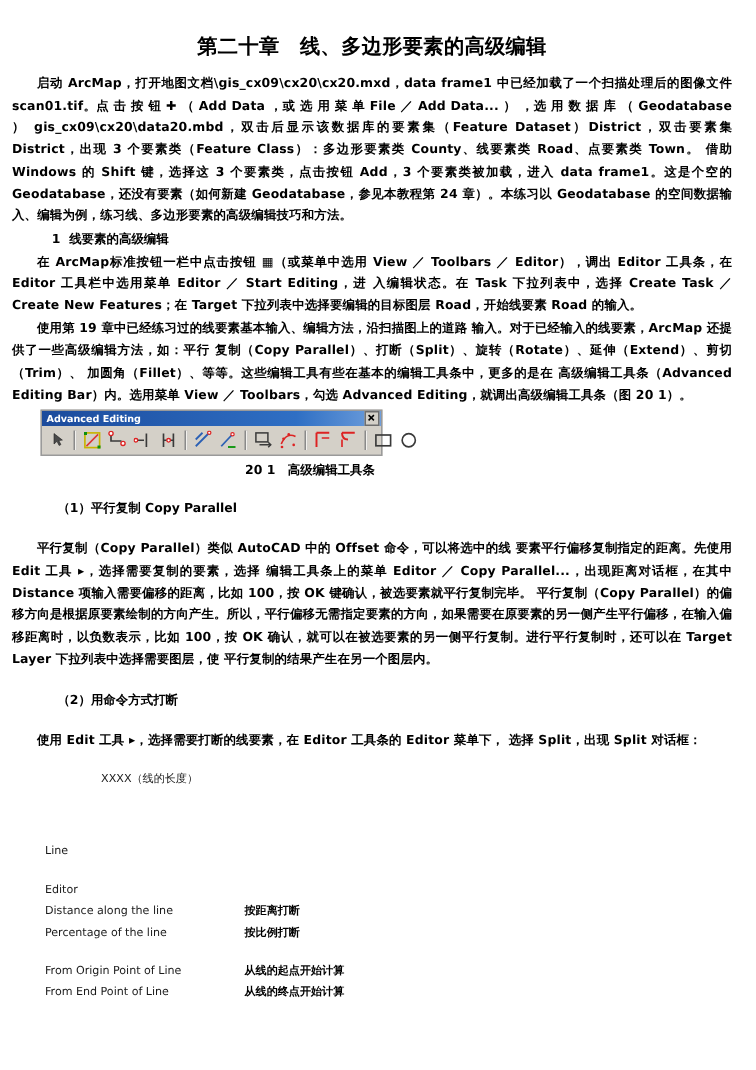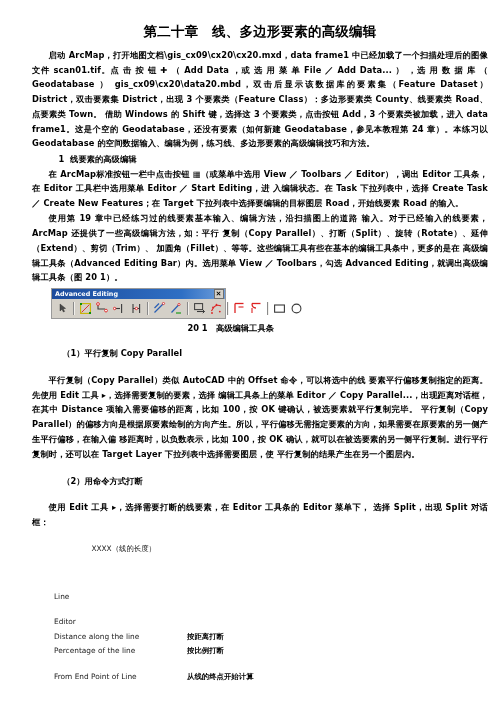--- a/index.html
+++ b/index.html
@@ -15,21 +15,21 @@
     overflow: hidden;
   }
   .page {
     position: relative;
     width: 504px;
     height: 713px;
     padding: 0;
     box-sizing: border-box;
   }
   .inner {
-    padding: 22px 16px 0 32px;
+    padding: 22px 16px 0 8px;
   }
   h1.doc-title {
     font-family: "DejaVu Sans", "Liberation Sans", sans-serif;
     font-size: 13.5px;
     font-weight: bold;
     text-align: center;
     margin: 0 0 7px 0;
     letter-spacing: 0.2px;
     line-height: 1.4;
   }
@@ -61,21 +61,21 @@
     text-indent: 2.2em;
   }
   
   .toolbar-figure {
     margin: 3px 0 0 19px;
     width: 223px;
   }
   .toolbar {
     border: 1px solid #9a9a9a;
     background: #d4d0c8;
-    width: 175px;
+    width: 228px;
     box-sizing: border-box;
   }
   .toolbar-title {
     display: flex;
     align-items: center;
     justify-content: space-between;
     background: linear-gradient(to right, #1c4b9c 0%, #2f6fc4 75%, #6f9fdc 100%);
     height: 10px;
     padding: 0 1px 0 3px;
   }
@@ -327,19 +327,23 @@
       <div class="row">
         <span class="c1">Distance along the line</span>
         <span class="c2">按距离打断</span>
       </div>
       <div class="row">
         <span class="c1">Percentage of the line</span>
         <span class="c2">按比例打断</span>
       </div>
       <div class="spacer"></div>
       <div class="row">
+        <span class="c1">From Origin Point of Line</span>
+        <span class="c2">从线的起点开始计算</span>
+      </div>
+      <div class="row">
         <span class="c1">From End Point of Line</span>
         <span class="c2">从线的终点开始计算</span>
       </div>
     </div>
 
   </div>
 </div>
 
 </body></html>

